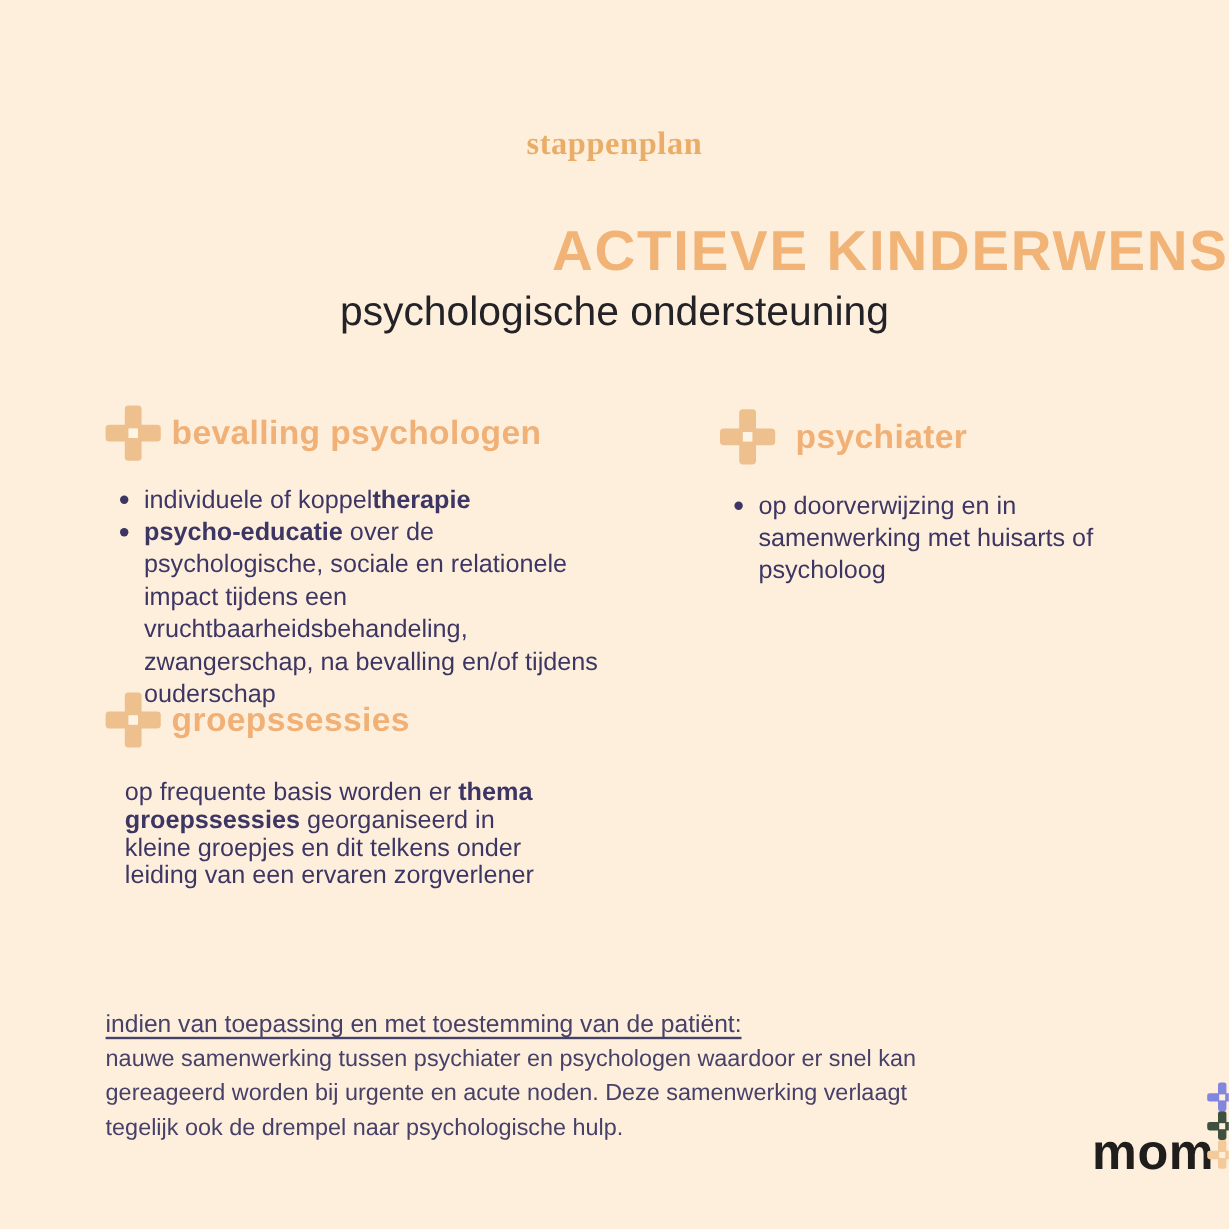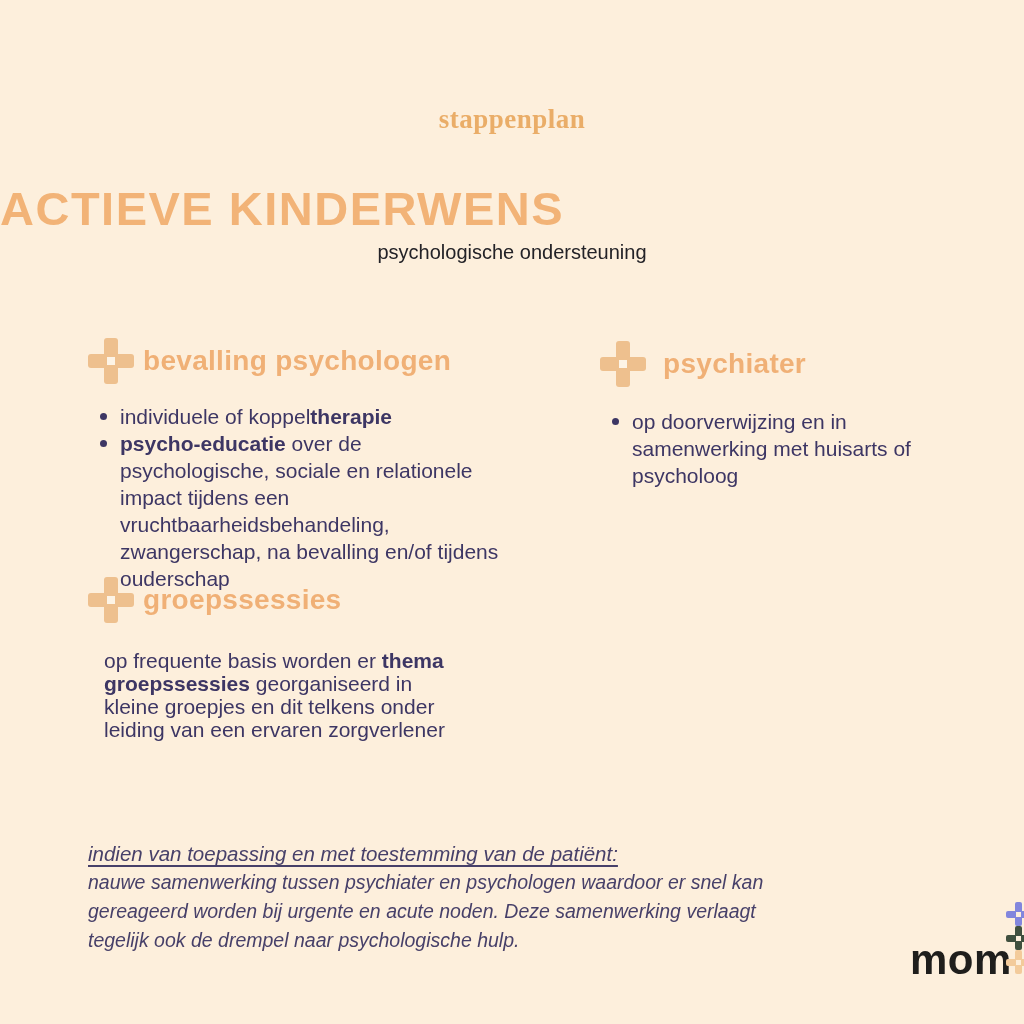--- a/index.html
+++ b/index.html
@@ -23,31 +23,31 @@
     text-align: center;
     font-family: "Liberation Serif", serif;
     font-weight: bold;
     font-size: 27px;
     letter-spacing: 0.5px;
     color: #eaad68;
   }
   .title {
     position: absolute;
     top: 181px; left: 0; width: 100%;
-    text-align: left;
+    text-align: right;
     font-size: 47px;
     font-weight: bold;
     letter-spacing: 1.5px;
     color: #f2b377;
   }
   .subtitle {
     position: absolute;
     top: 241px; left: 0; width: 100%;
     text-align: center;
-    font-size: 20px;
+    font-size: 34px;
     color: #232227;
   }
 
   
   .plus {
     position: relative;
     width: 46px; height: 46px;
     flex: 0 0 46px;
   }
   .plus::before {
@@ -134,21 +134,20 @@
   .sec-1 .bullets { width: 412px; }
   .sec-2 { left: 600px; top: 341px; width: 410px; }
   .sec-2 .bullets { margin-top: 21px; width: 372px; }
   .sec-3 { left: 88px;  top: 577px; width: 420px; }
 
   
   .footnote {
     position: absolute;
     left: 88px; top: 839px;
     width: 710px;
-    font-style: italic;
     color: #474069;
   }
   .footnote-title {
     font-size: 20.5px;
     line-height: 29px;
     text-decoration: underline;
     text-underline-offset: 4px;
   }
   .footnote-body {
     font-size: 19.5px;

